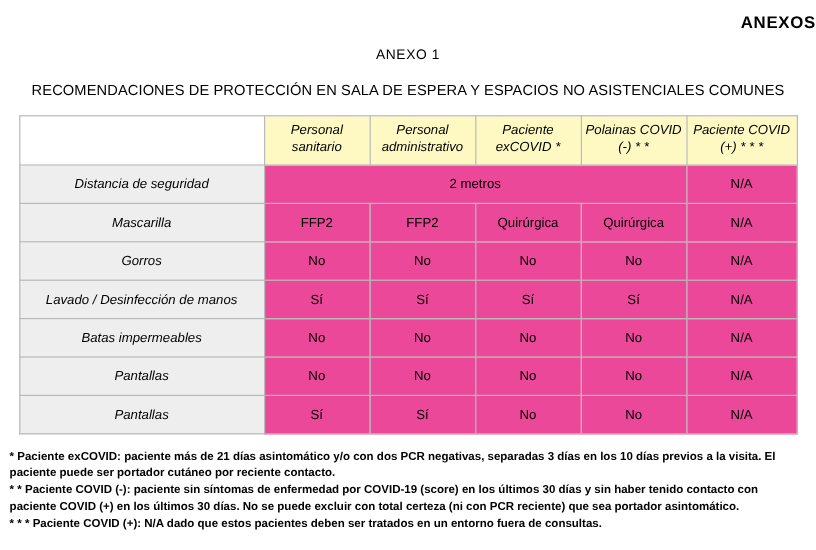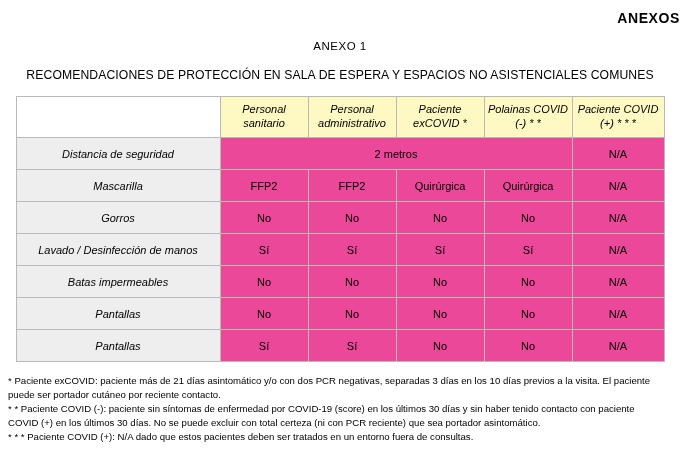--- a/index.html
+++ b/index.html
@@ -85,20 +85,21 @@
     text-align: center;
   }
   .notes {
     margin: 12px 8px 0 8px;
     font-size: 9.6px;
     line-height: 1.42;
     text-align: left;
   }
   .notes p {
     margin: 0 16px 1px 0;
+    font-weight: bold;
   }
   .col-label { width: 204px; }
   .col-v { width: 88px; }
   .col-v-last { width: 92px; }
 </style>
 </head>
 <body>
 
 <div class="page">
 

